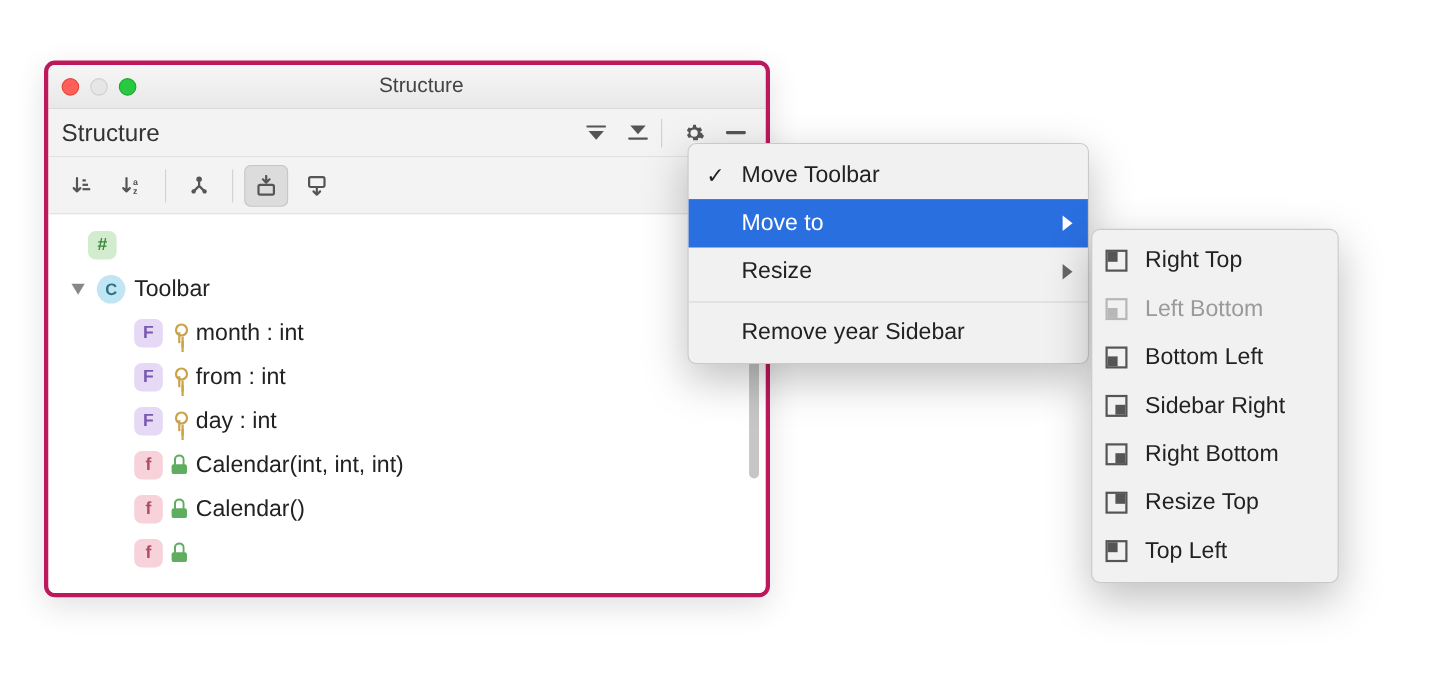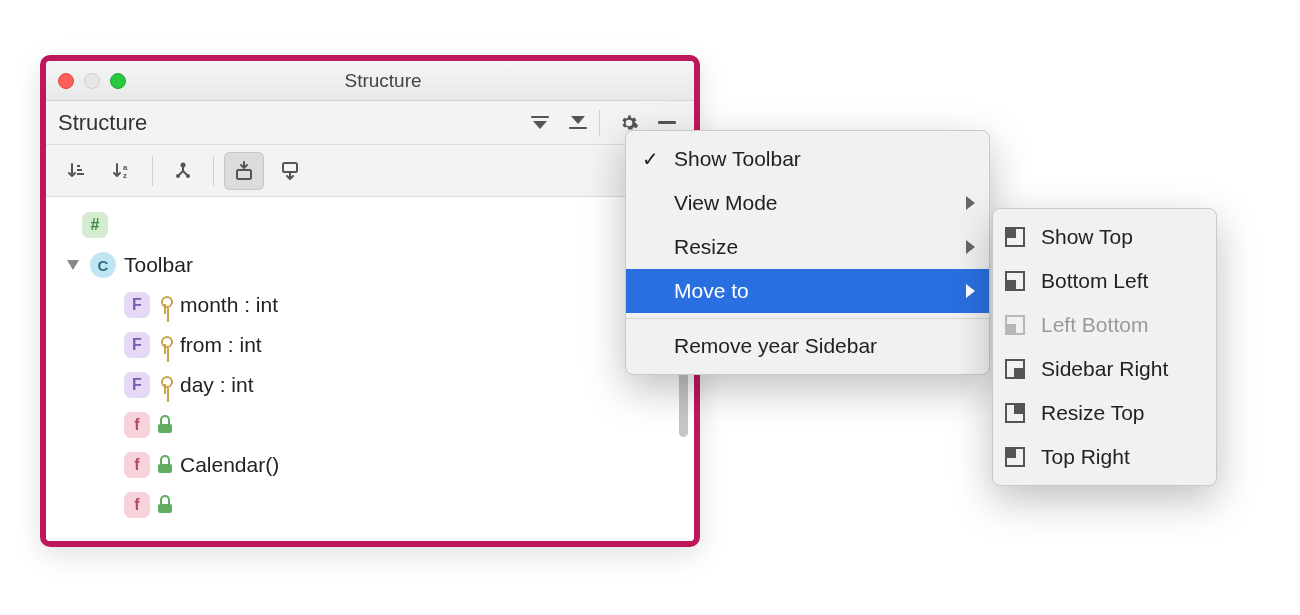--- a/index.html
+++ b/index.html
@@ -14,21 +14,21 @@
     position: relative;
     -webkit-font-smoothing: antialiased;
   }
 
   
   .window {
     position: absolute;
     left: 40px;
     top: 55px;
     width: 660px;
-    border: 6px solid #be185d;
+    border: 4px solid #be185d;
     border-radius: 10px;
     background: #fdfdfd;
     box-shadow: 0 8px 28px rgba(0,0,0,.12);
     overflow: hidden;
   }
   .titlebar {
     height: 40px;
     display: flex;
     align-items: center;
     background: linear-gradient(#f6f6f6,#e8e8e8);
@@ -266,83 +266,87 @@
       <span class="label">from : int</span>
     </div>
     <div class="row indent2">
       <span class="badge fieldU">F</span>
       <span class="key priv"></span>
       <span class="label">day : int</span>
     </div>
     <div class="row indent2">
       <span class="badge fieldL">f</span>
       <span class="lock"></span>
+      <span class="label">Calendar(int, int, int)</span>
     </div>
     <div class="row indent2">
       <span class="badge fieldL">f</span>
       <span class="lock"></span>
       <span class="label">Calendar()</span>
     </div>
     <div class="row indent2">
       <span class="badge fieldL">f</span>
       <span class="lock"></span>
     </div>
   </div>
 </div>
 
 <div class="menu" id="menu1">
   <div class="menu-item">
     <span class="check">✓</span>
-    <span>Show Toolbar</span>
-  </div>
-  <div class="menu-item has-sub">
-    <span>View Mode</span>
+    <span>Move Toolbar</span>
+  </div>
+  <div class="menu-item has-sub active">
+    <span>Move to</span>
   </div>
   <div class="menu-item has-sub">
     <span>Resize</span>
   </div>
-  <div class="menu-item has-sub active">
-    <span>Move to</span>
-  </div>
   <div class="menu-sep"></div>
   <div class="menu-item">
     <span>Remove year Sidebar</span>
   </div>
 </div>
 
 <div class="menu" id="menu2">
   <div class="menu-item">
     <span class="pos lt">
         <span class="q"></span>
       </span>
-    <span>Show Top</span>
-  </div>
-  <div class="menu-item">
-    <span class="pos bl">
-        <span class="q"></span>
-      </span>
-    <span>Bottom Left</span>
+    <span>Right Top</span>
   </div>
   <div class="menu-item disabled">
     <span class="pos lb disabled">
         <span class="q"></span>
       </span>
     <span>Left Bottom</span>
   </div>
   <div class="menu-item">
+    <span class="pos bl">
+        <span class="q"></span>
+      </span>
+    <span>Bottom Left</span>
+  </div>
+  <div class="menu-item">
     <span class="pos br">
         <span class="q"></span>
       </span>
     <span>Sidebar Right</span>
   </div>
   <div class="menu-item">
+    <span class="pos rb">
+        <span class="q"></span>
+      </span>
+    <span>Right Bottom</span>
+  </div>
+  <div class="menu-item">
     <span class="pos rt">
         <span class="q"></span>
       </span>
     <span>Resize Top</span>
   </div>
   <div class="menu-item">
     <span class="pos tl">
         <span class="q"></span>
       </span>
-    <span>Top Right</span>
+    <span>Top Left</span>
   </div>
 </div>
 
 </body></html>

